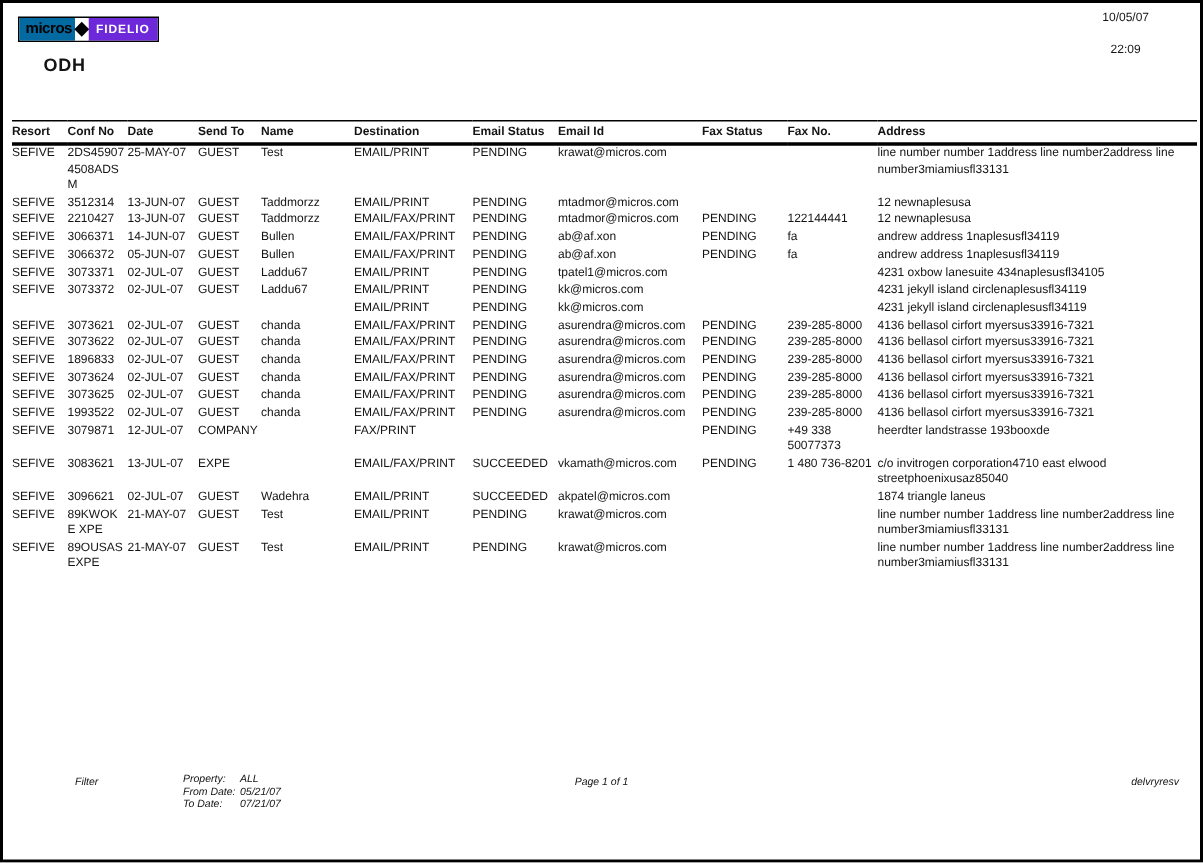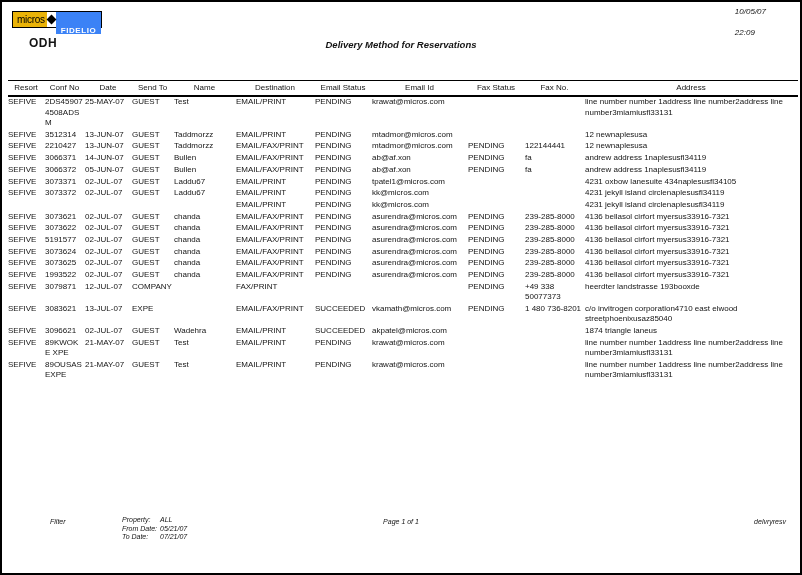--- a/index.html
+++ b/index.html
@@ -4,32 +4,32 @@
 <style>
   html,body{margin:0;padding:0;background:#c9c9c9;}
   .page{
     width:802px;height:575px;box-sizing:border-box;position:relative;
     background:#fff;border:2px solid #000;overflow:hidden;
     font-family:"Liberation Sans",sans-serif;color:#141414;
   }
   
   .hdr{position:relative;height:78px;}
   .logo{position:absolute;left:10px;top:9px;display:inline-flex;align-items:stretch;border:1px solid #000;height:15px;}
-  .logo-micros{background:#eab308;color:#000;font-weight:normal;font-size:10px;line-height:15px;padding:0 2px 0 4px;letter-spacing:-0.3px;}
+  .logo-micros{background:#0369a1;color:#000;font-weight:bold;font-size:10px;line-height:15px;padding:0 2px 0 4px;letter-spacing:-0.3px;}
   .logo-sep{width:9px;background:#fff;position:relative;}
   .logo-sep::after{content:"";position:absolute;left:1px;top:4px;width:7px;height:7px;background:#000;transform:rotate(45deg);}
-  .logo-fidelio{background:#3b82f6;color:#fff;font-weight:bold;font-size:8px;line-height:15px;padding:11px 5px;letter-spacing:0.6px;}
+  .logo-fidelio{background:#6d28d9;color:#fff;font-weight:bold;font-size:8px;line-height:15px;padding:0 5px;letter-spacing:0.6px;}
   .report-code{position:absolute;left:27px;top:34px;font-size:12px;font-weight:bold;letter-spacing:0.5px;}
   .report-title{position:absolute;left:0;right:0;top:37px;text-align:center;font-size:9.5px;font-weight:bold;font-style:italic;}
-  .datetime{position:absolute;right:34px;top:5px;text-align:left;font-size:8px;font-style:italic;}
+  .datetime{position:absolute;right:34px;top:5px;text-align:center;font-size:8px;}
   .datetime .t{margin-top:12px;}
   
   table.rpt{border-collapse:collapse;table-layout:fixed;width:790px;margin:0 6px;font-size:8px;line-height:10.5px;}
   table.rpt th{
-    text-align:center;font-weight:normal;font-size:8px;vertical-align:bottom;
+    text-align:left;font-weight:bold;font-size:8px;vertical-align:bottom;
     border-top:1px solid #000;border-bottom:2px solid #000;padding:2px 1px 1px 0;
     white-space:nowrap;overflow:hidden;
   }
   table.rpt td{vertical-align:top;padding:0.6px 2px 0.6px 0;overflow-wrap:break-word;}
   
   .ftr{position:absolute;left:6px;right:6px;top:512px;font-size:7px;font-style:italic;}
   .ftr .filter-label{position:absolute;left:42px;top:4px;}
   .ftr .filter-block{position:absolute;left:114px;top:2px;line-height:8.5px;}
   .ftr .filter-block .lbl{display:inline-block;min-width:38px;}
   .ftr .page-indicator{position:absolute;left:0;right:0;top:4px;text-align:center;}
@@ -40,21 +40,20 @@
 
 <div class="page">
 
   <div class="hdr">
     <div class="logo">
       <span class="logo-micros">micros</span>
       <span class="logo-sep"></span>
       <span class="logo-fidelio">FIDELIO</span>
     </div>
     <div class="report-code">ODH</div>
-    <div class="report-title">Delivery Method for Reservations</div>
     <div class="datetime">
       <div class="d">10/05/07</div>
       <div class="t">22:09</div>
     </div>
   </div>
 
   <table class="rpt">
     <colgroup>
       <col style="width:37px">
         <col style="width:40px">
@@ -209,21 +208,21 @@
           <td>chanda</td>
           <td>EMAIL/FAX/PRINT</td>
           <td>PENDING</td>
           <td>asurendra@micros.com</td>
           <td>PENDING</td>
           <td>239-285-8000</td>
           <td>4136 bellasol cirfort myersus33916-7321</td>
         </tr>
         <tr>
           <td>SEFIVE</td>
-          <td>5191577</td>
+          <td>1896833</td>
           <td>02-JUL-07</td>
           <td>GUEST</td>
           <td>chanda</td>
           <td>EMAIL/FAX/PRINT</td>
           <td>PENDING</td>
           <td>asurendra@micros.com</td>
           <td>PENDING</td>
           <td>239-285-8000</td>
           <td>4136 bellasol cirfort myersus33916-7321</td>
         </tr>

